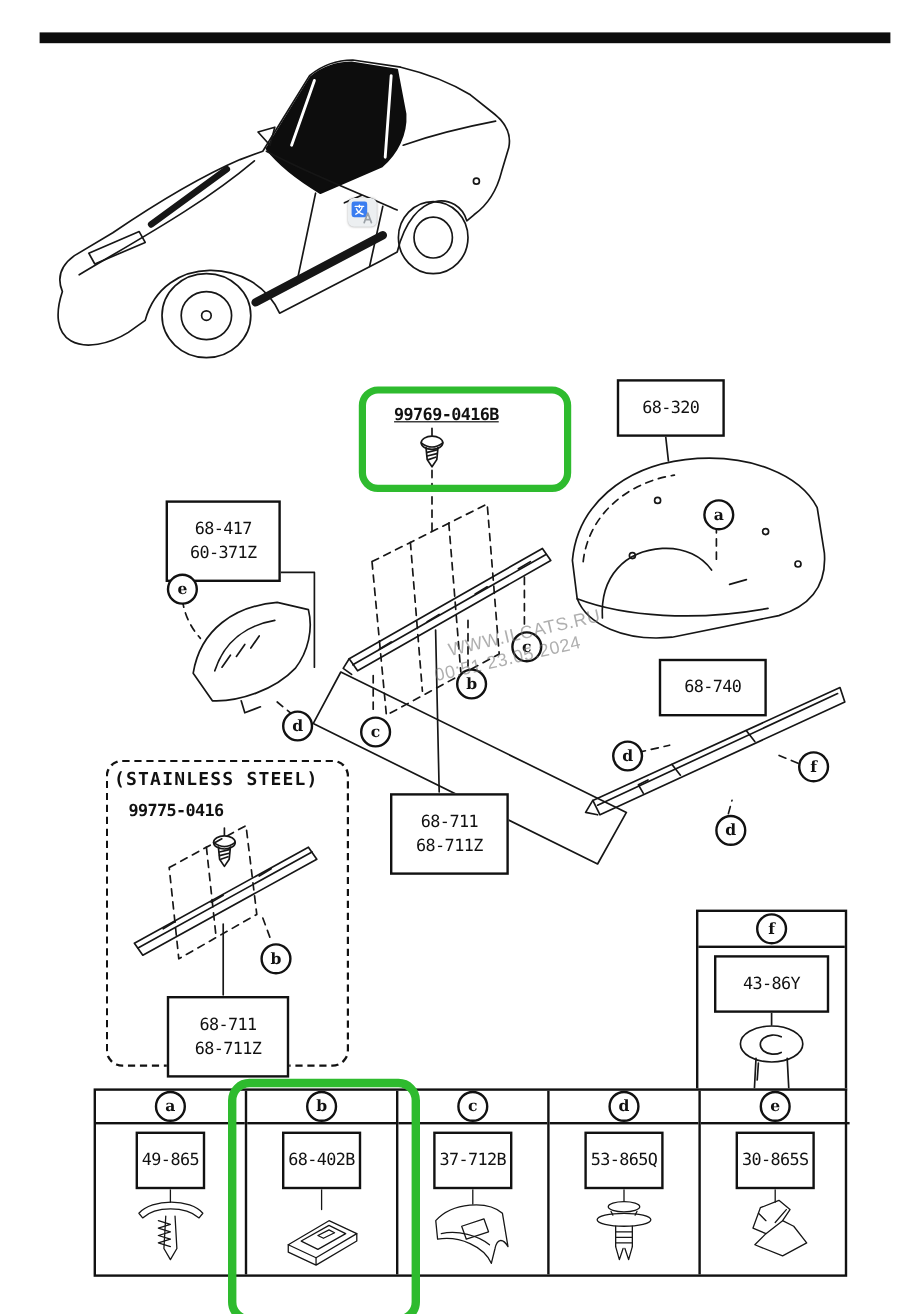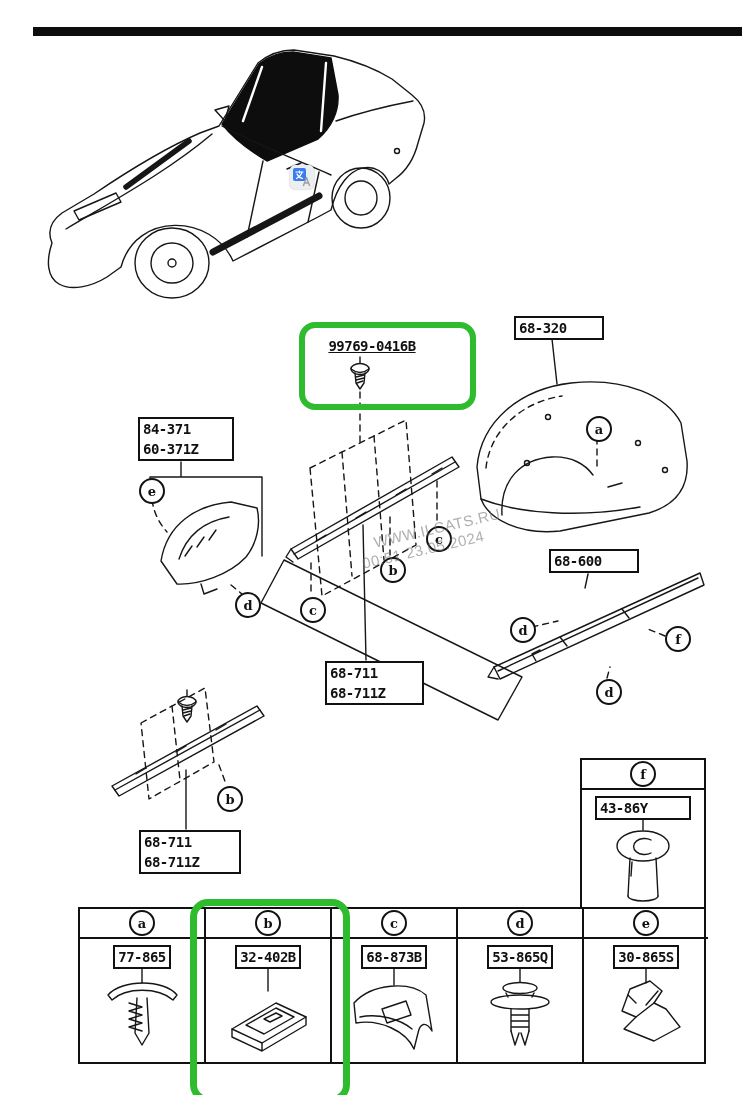--- a/index.html
+++ b/index.html
@@ -10,22 +10,22 @@
   .lineart path,.lineart ellipse,.lineart circle,.lineart line,.lineart polyline{
      stroke:#161616;stroke-width:1.4;fill:none;stroke-linecap:round;stroke-linejoin:round;}
   .lineart .fillb{fill:#0d0d0d;stroke:#0d0d0d;}
   .lineart .wht{stroke:#fff;stroke-width:2.4;}
   .lineart .dash{stroke-dasharray:6 5;}
   .lineart .thick7{stroke-width:7;}
   .lineart .thick5{stroke-width:5.5;}
   .topbar{position:absolute;background:#0d0d0d;}
   .plabel{position:absolute;border:2px solid #111;background:#fff;
           font-family:"DejaVu Sans Mono","Liberation Mono",monospace;
-          font-weight:bold;font-size:14px;letter-spacing:-0.5px;
-          line-height:20px;padding:0 3px;white-space:nowrap;z-index:4;}
+          font-weight:normal;font-size:14px;letter-spacing:-0.5px;
+          text-align:center;line-height:20px;padding:12px 3px;white-space:nowrap;z-index:4;}
   .plabel span{display:block;}
   .ptext{position:absolute;font-family:"DejaVu Sans Mono","Liberation Mono",monospace;
          font-weight:bold;font-size:14px;letter-spacing:-0.5px;white-space:nowrap;z-index:4;}
   .co{position:absolute;width:22px;height:22px;border:2px solid #111;border-radius:50%;
       background:#fff;display:flex;align-items:center;justify-content:center;
       font-family:"DejaVu Serif","Liberation Serif",serif;font-weight:bold;font-size:13px;z-index:5;}
   .hl{position:absolute;border:6px solid #2ebb2e;border-radius:16px;z-index:8;pointer-events:none;}
   .wm{position:absolute;left:372px;top:534px;transform:rotate(-13deg);transform-origin:left top;
       color:rgba(110,110,110,0.55);font-size:15px;letter-spacing:0.5px;z-index:6;white-space:nowrap;}
   .wm .l2{margin-left:-16px;margin-top:1px;}
@@ -166,31 +166,35 @@
       <path class="dash" d="M219,765 L226,784"></path>
       <path d="M186,770 V829"></path>
     </g>
   </svg>
 
   <div class="ptext" style="left:307px;top:338px;width:130px;text-align:center;text-decoration:underline;">99769-0416B</div>
 
   <div class="plabel" style="left:514px;top:316px;width:80px;">68-320</div>
 
   <div class="plabel" style="left:138px;top:417px;width:86px;">
-    <span>84-371</span>
+    <span>68-417</span>
     <span>60-371Z</span>
   </div>
 
   <div class="plabel" style="left:325px;top:661px;width:89px;">
     <span>68-711</span>
     <span>68-711Z</span>
   </div>
 
-  <div class="plabel" style="left:549px;top:549px;width:80px;">68-600</div>
-
+  <div class="plabel" style="left:549px;top:549px;width:80px;">68-740</div>
+
+  <div class="ssbox">
+    <div class="sshead">(STAINLESS STEEL)</div>
+    <div class="ptext" style="left:17px;top:33px;">99775-0416</div>
+  </div>
 
   <div class="plabel" style="left:139px;top:830px;width:92px;">
     <span>68-711</span>
     <span>68-711Z</span>
   </div>
 
   <div class="co" style="left:139px;top:478px;">e</div>
   <div class="co" style="left:235px;top:592px;">d</div>
   <div class="co" style="left:426px;top:526px;">c</div>
   <div class="co" style="left:380px;top:557px;">b</div>
@@ -214,46 +218,46 @@
       <path d="M46,76 A15,5 0 0 0 76,76"></path>
       <path d="M50,42 L49,56"></path>
     </svg>
   </div>
 
   <div class="ftable">
     <div class="fcol">
       <div class="fhdr">
         <div class="co">a</div>
       </div>
-      <div class="plabel fpart">77-865</div>
+      <div class="plabel fpart">49-865</div>
       <svg class="lineart ficon" style="position:static;" width="124" height="92" viewBox="0 0 124 92">
         <path d="M62,0 V14"></path>
         <path d="M28,26 C42,10 84,10 97,26 L93,31 C78,18 46,18 32,31 Z"></path>
         <path d="M57,29 L55,64 L62,76 L69,64 L67,29"></path>
         <polyline points="49,34 62,38 49,42 62,46 49,50 62,54 49,58 62,62"></polyline>
       </svg>
     </div>
     <div class="fcol">
       <div class="fhdr">
         <div class="co">b</div>
       </div>
-      <div class="plabel fpart">32-402B</div>
+      <div class="plabel fpart">68-402B</div>
       <svg class="lineart ficon" style="position:static;" width="124" height="92" viewBox="0 0 124 92">
         <path d="M62,0 V22"></path>
         <path d="M26,60 L70,34 L100,48 L56,74 Z"></path>
         <path d="M40,56 L70,39 L88,48 L58,65 Z"></path>
         <path d="M58,50 L70,44 L76,47 L64,53 Z"></path>
         <path d="M26,60 L26,68 L56,82 L56,74 M100,48 L100,56 L56,82"></path>
       </svg>
     </div>
     <div class="fcol">
       <div class="fhdr">
         <div class="co">c</div>
       </div>
-      <div class="plabel fpart">68-873B</div>
+      <div class="plabel fpart">37-712B</div>
       <svg class="lineart ficon" style="position:static;" width="124" height="92" viewBox="0 0 124 92">
         <path d="M62,0 V16"></path>
         <path d="M22,34 C40,14 78,12 94,26 L100,62 C94,52 88,54 86,64 L82,80 C74,62 48,50 24,54 Z"></path>
         <path d="M50,40 L74,32 L79,46 L55,54 Z"></path>
         <path d="M28,48 C46,44 68,50 80,60"></path>
       </svg>
     </div>
     <div class="fcol">
       <div class="fhdr">
         <div class="co">d</div>

